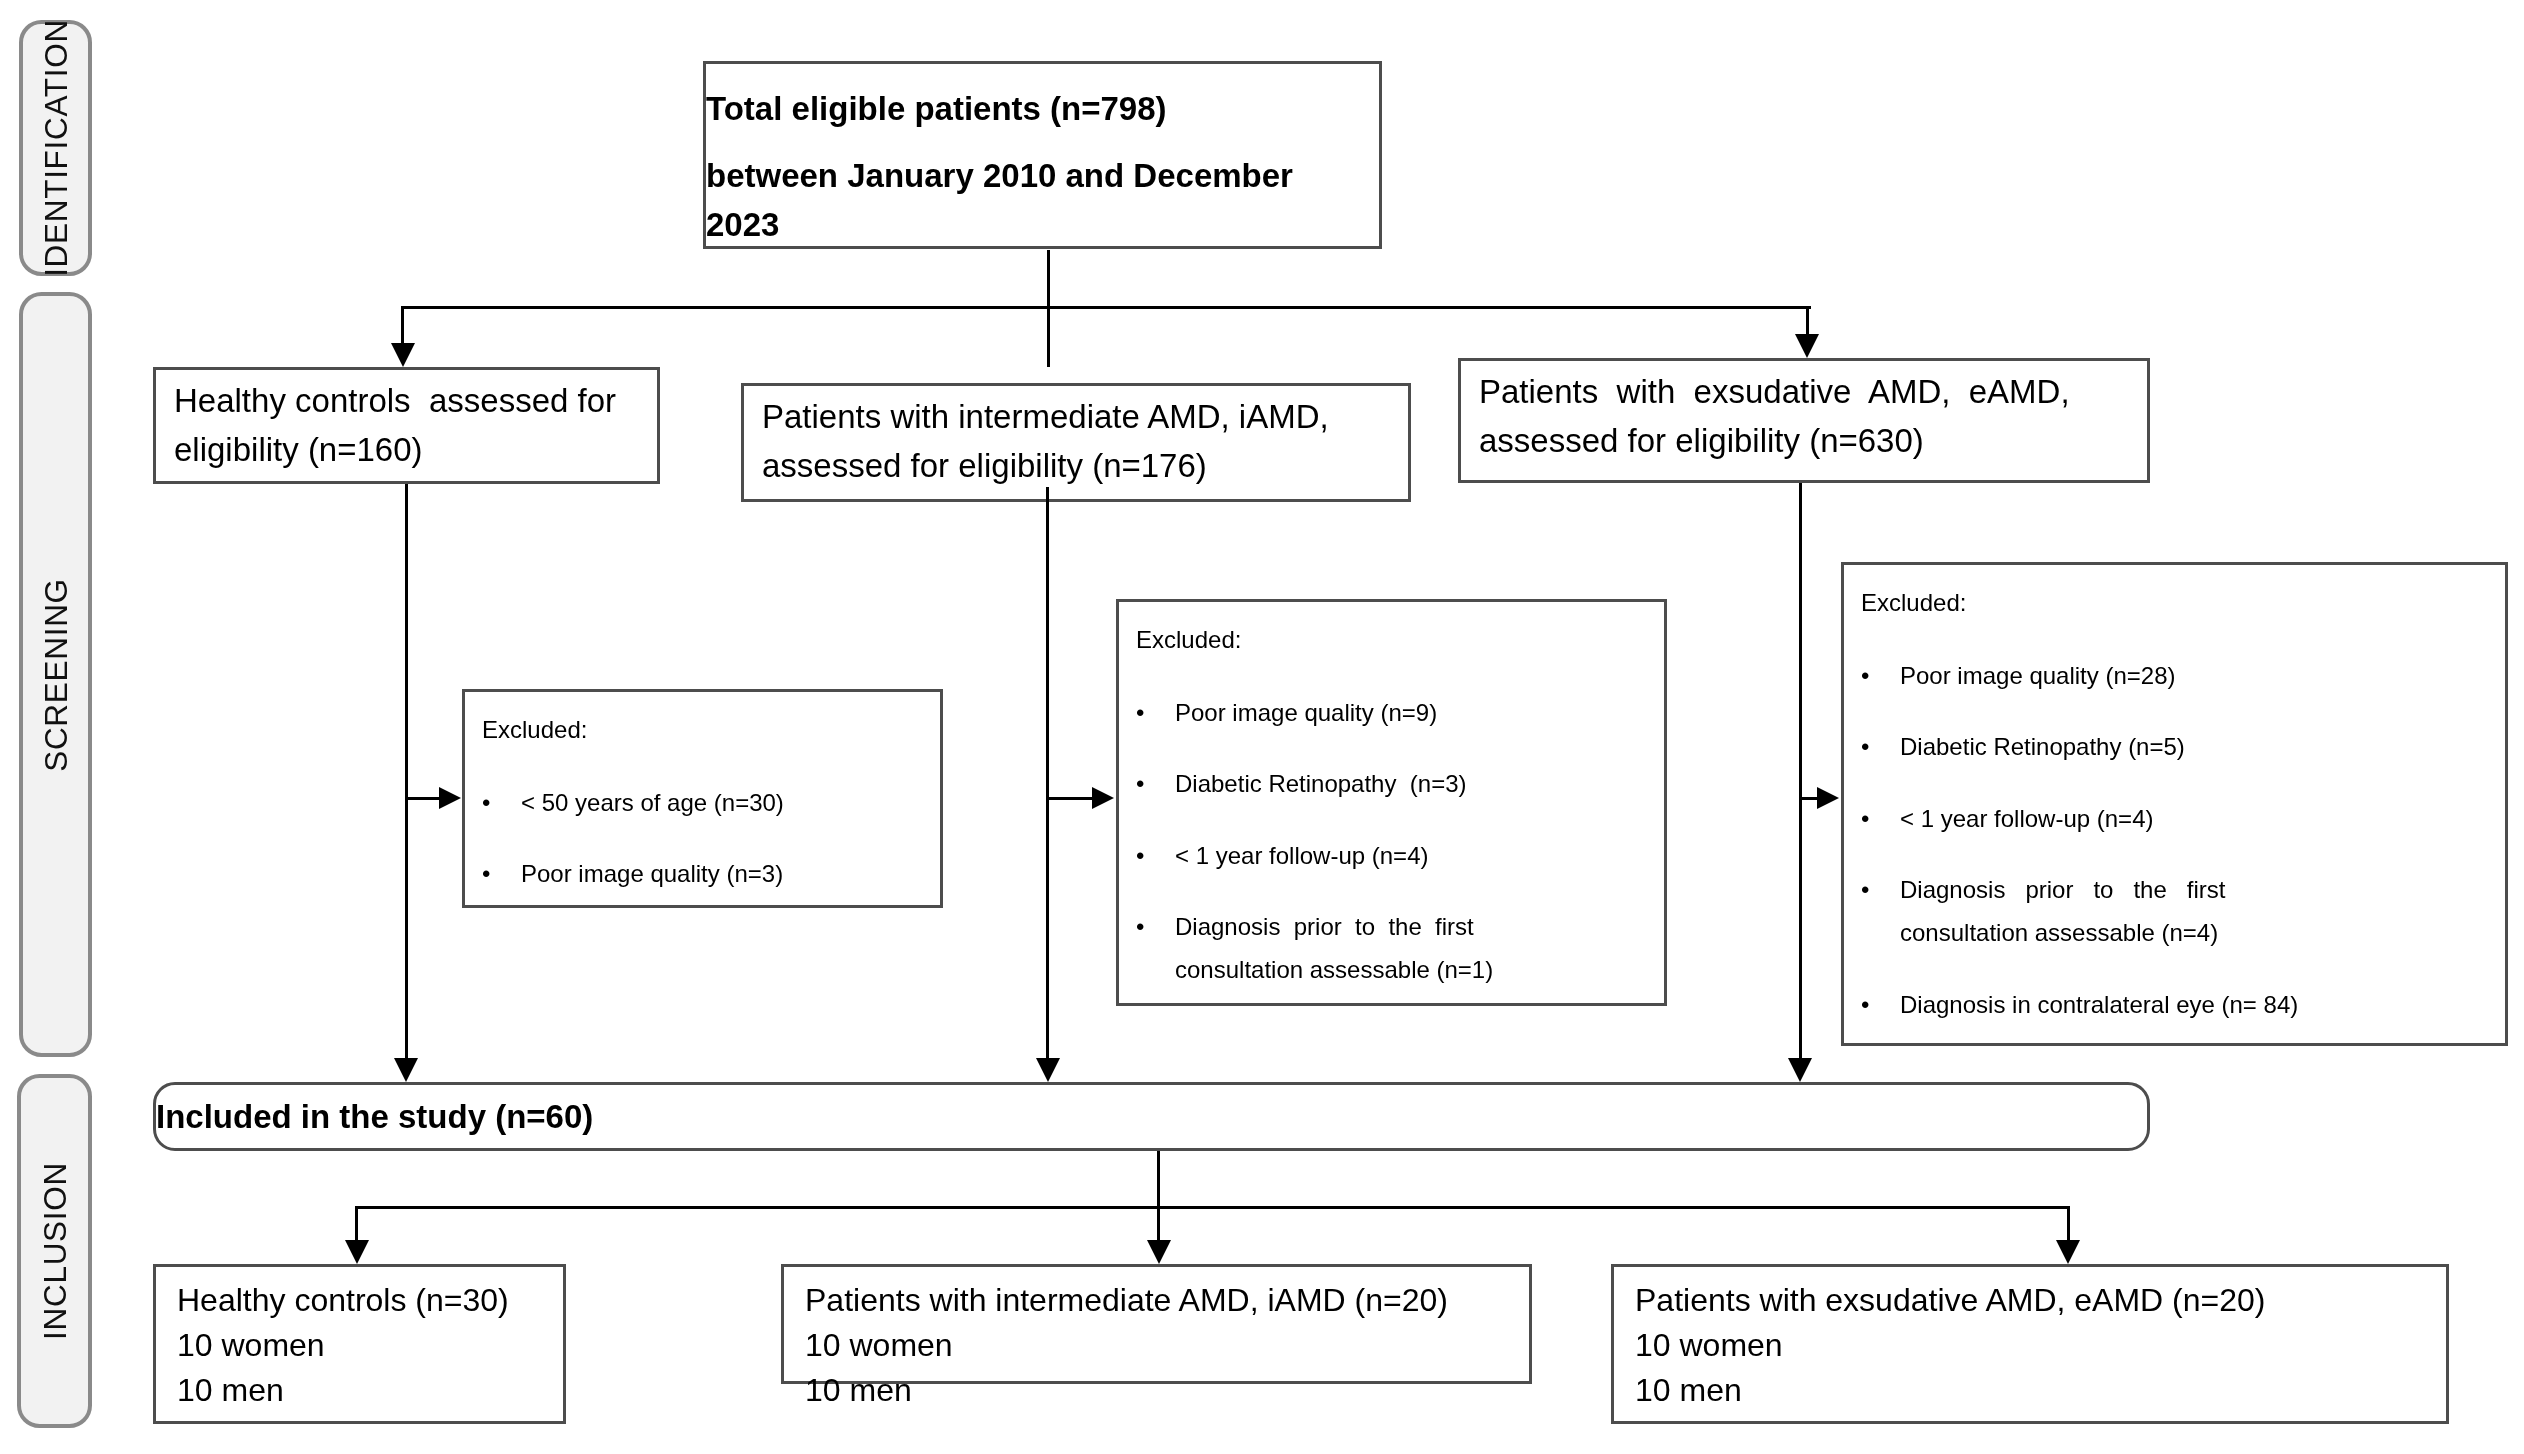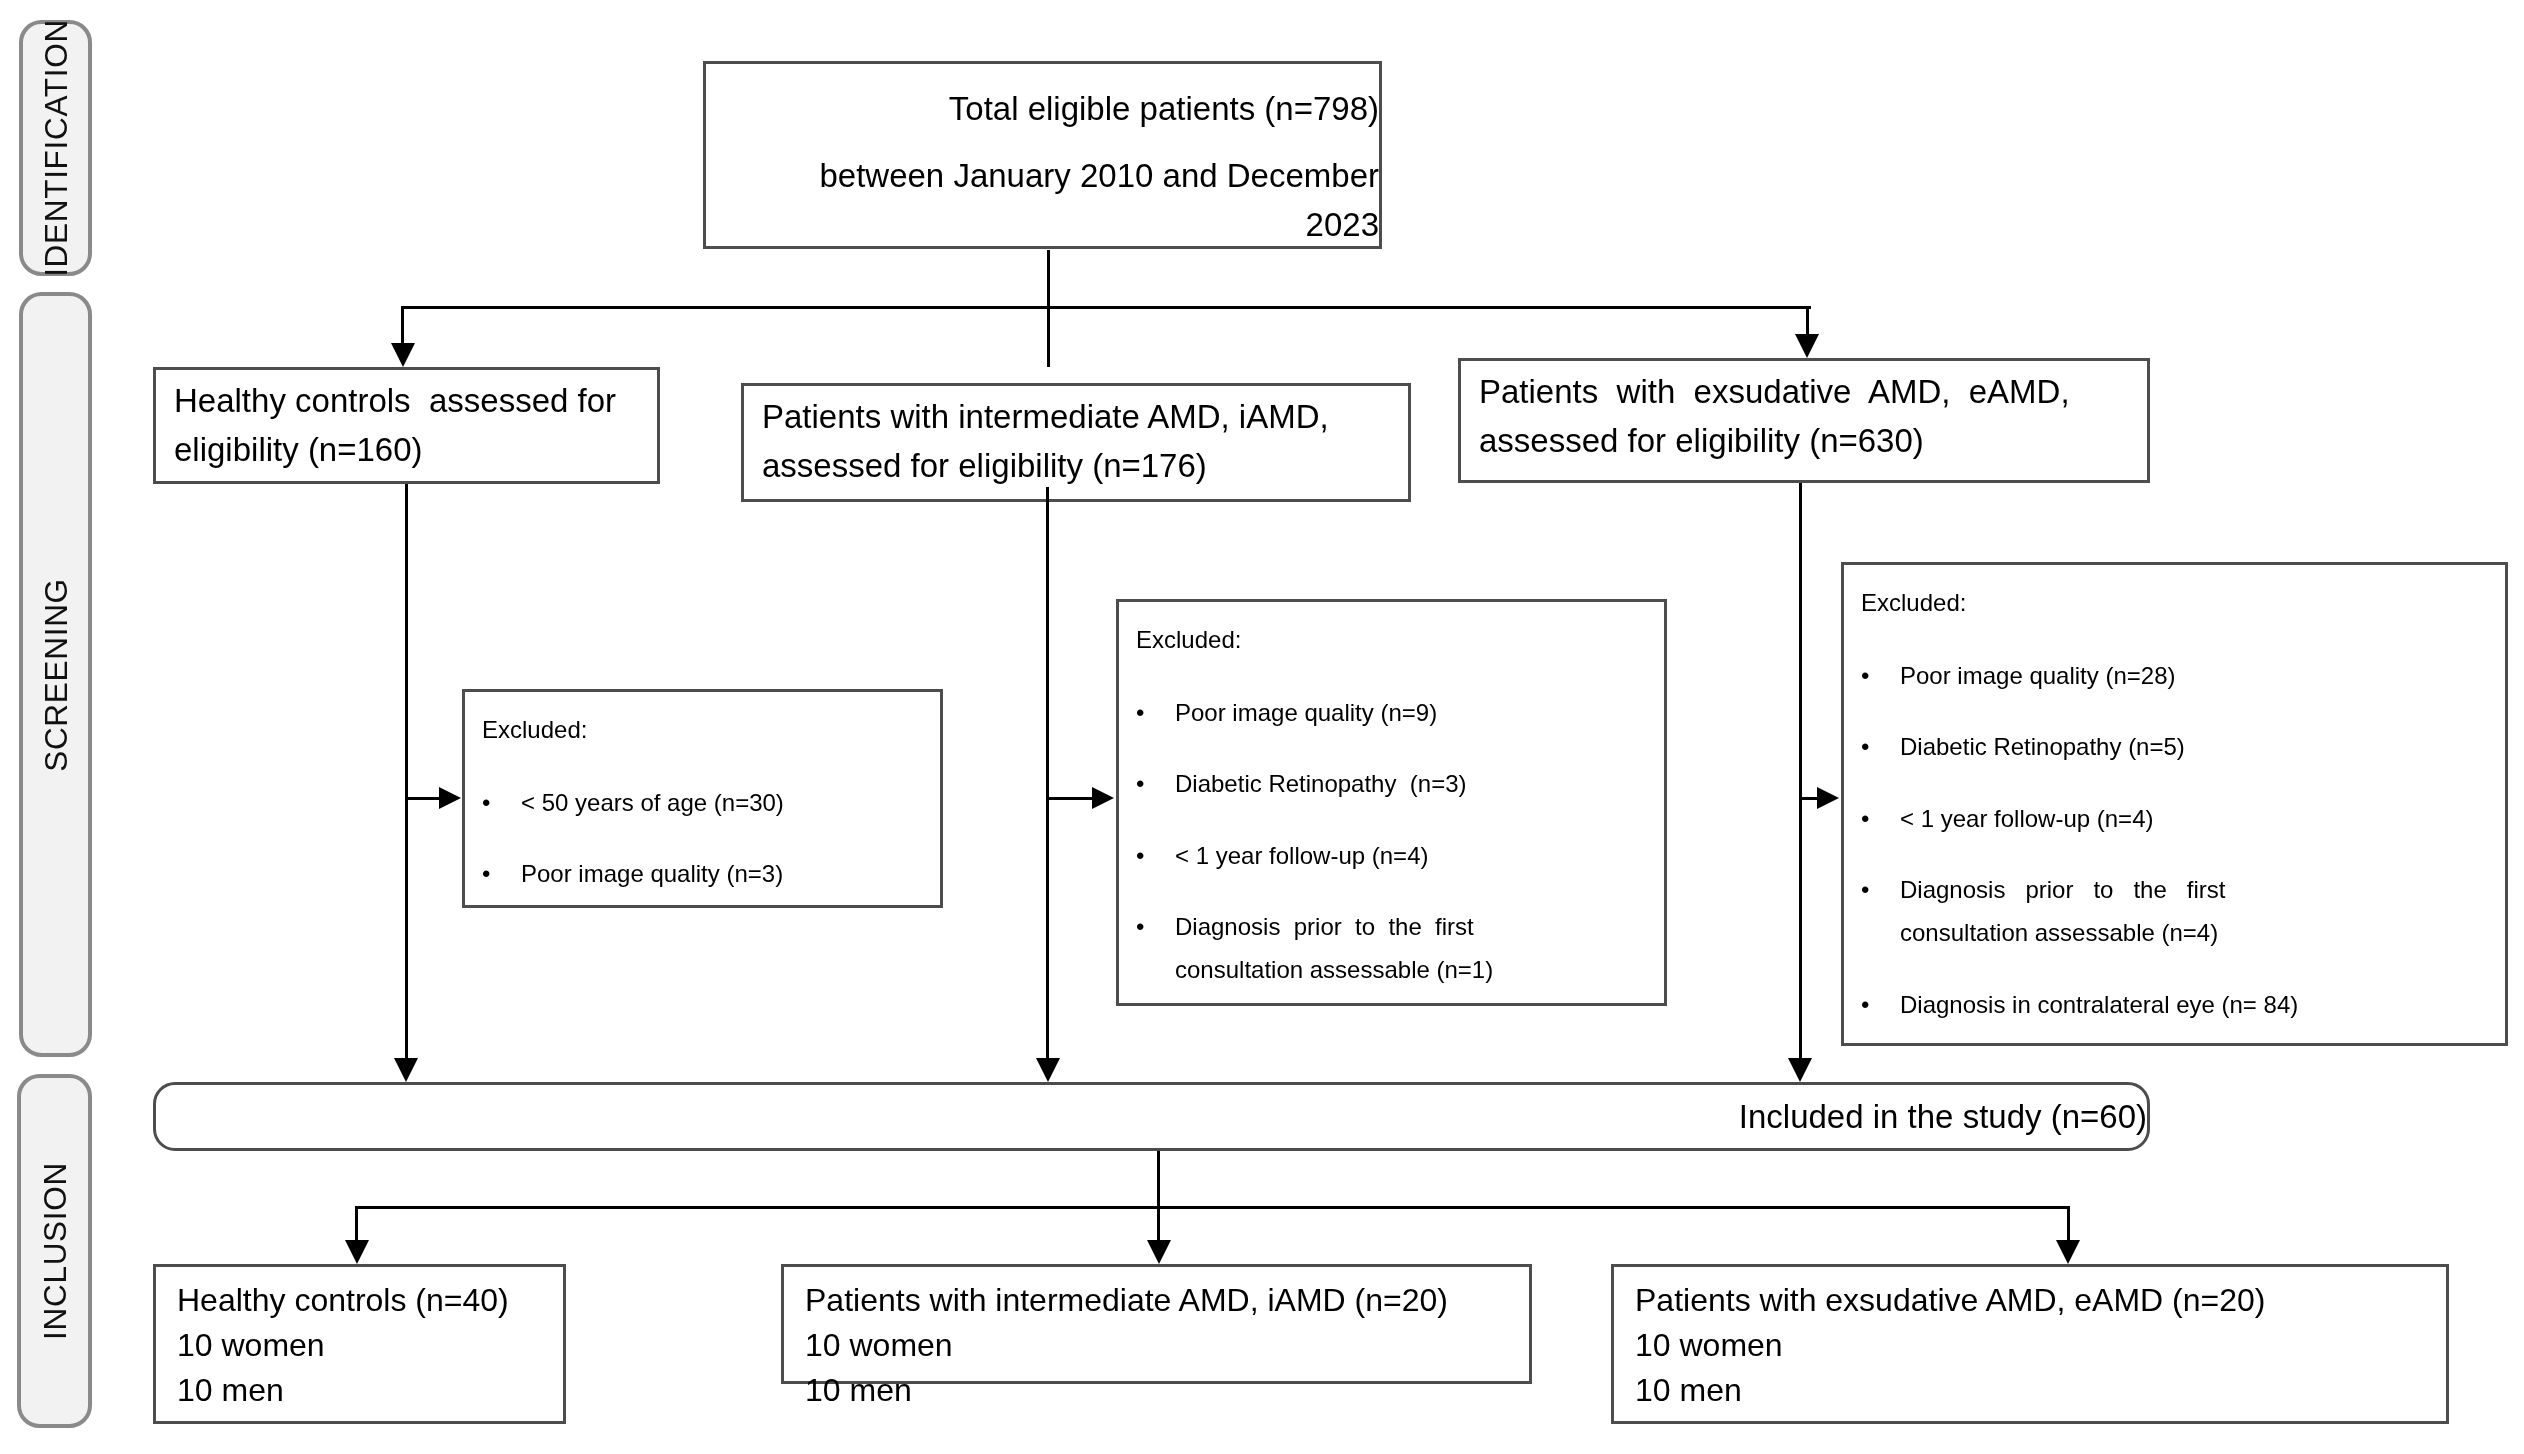--- a/index.html
+++ b/index.html
@@ -32,21 +32,21 @@
   
   .fbox {
     position: absolute;
     background: #ffffff;
     border: 3px solid #4d4d4d;
     box-sizing: border-box;
     font-size: 33px;
     line-height: 49px;
   }
   .fbox .ln { white-space: pre; }
-  .center { text-align: right; }
+  .center { text-align: left; font-weight: bold; }
   
   #top-box { padding-top: 18px; }
   #top-box .p1 { margin-top: 1.5px; }
   #top-box .p2 { margin-top: 18px; }
   
   .arm { padding: 6px 18px; }
   
   .excl { padding: 15px 17px; font-size: 24px; line-height: 43px; }
   .excl .excl-title { line-height: 45px; }
   .excl .bullet-item { display: flex; margin-top: 28.5px; }
@@ -165,21 +165,21 @@
       <span class="bullet-marker">•</span>
       <span class="bullet-text">Diagnosis in contralateral eye (n= 84)</span>
     </div>
   </div>
 
   <div class="fbox center" id="included-box" style="left:153px; top:1082px; width:1997px; height:69px;border-radius:22px;">
     <div class="ln">Included in the study (n=60)</div>
   </div>
 
   <div class="fbox final" style="left:153px; top:1264px; width:413px; height:160px;">
-    <div class="ln">Healthy controls (n=40)</div>
+    <div class="ln">Healthy controls (n=30)</div>
     <div class="ln">10 women</div>
     <div class="ln">10 men</div>
   </div>
   <div class="fbox final" style="left:781px; top:1264px; width:751px; height:120px;">
     <div class="ln">Patients with intermediate AMD, iAMD (n=20)</div>
     <div class="ln">10 women</div>
     <div class="ln">10 men</div>
   </div>
   <div class="fbox final" style="left:1611px; top:1264px; width:838px; height:160px;">
     <div class="ln">Patients with exsudative AMD, eAMD (n=20)</div>

